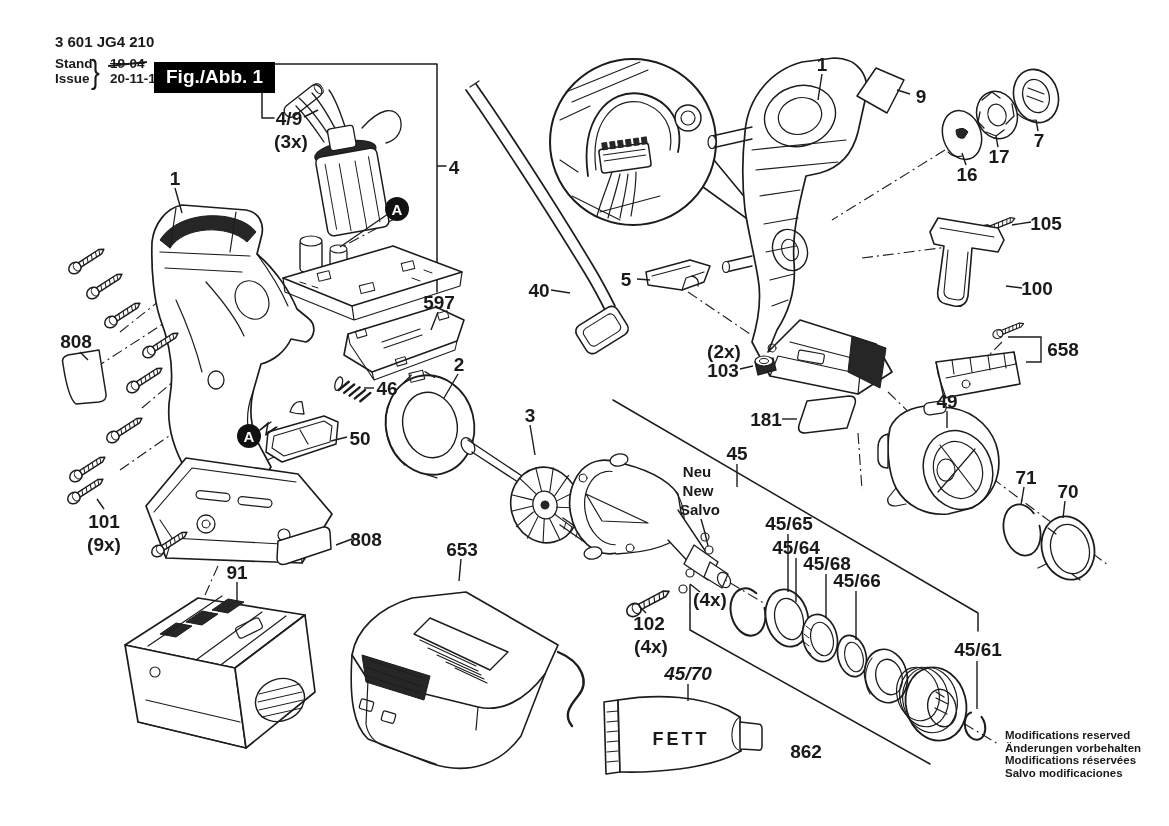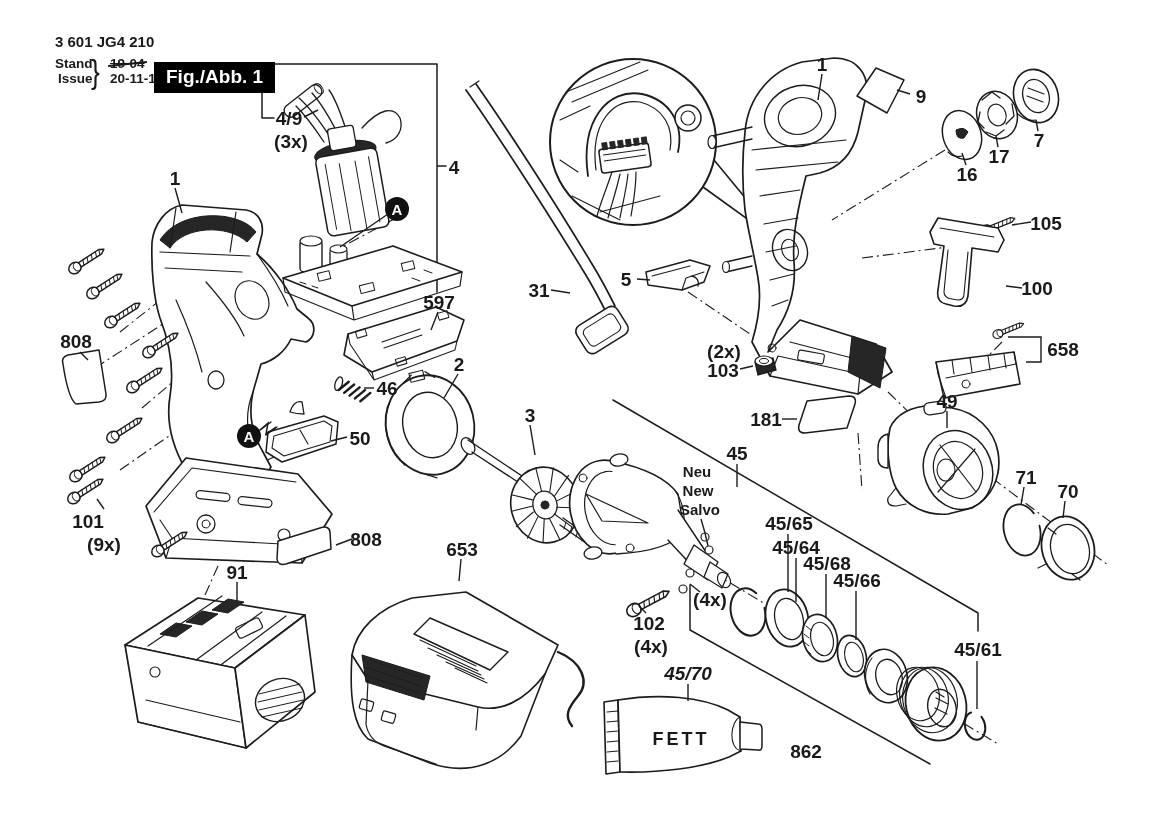--- a/index.html
+++ b/index.html
@@ -11,21 +11,21 @@
   .dk{stroke:#1c1c1c;fill:#262626;}
   .dd{stroke:#1c1c1c;fill:none;stroke-width:1.1;stroke-dasharray:11 4 2 4;}
   .ldr{stroke:#1c1c1c;fill:none;stroke-width:1.4;}
   .callout{position:absolute;transform:translate(-50%,-50%);font-weight:bold;font-size:19px;
            line-height:1;white-space:nowrap;}
   .callout.small{font-size:15px;}
   .callout.badge{width:24px;height:24px;background:#111;color:#fff;border-radius:50%;
                  display:flex;align-items:center;justify-content:center;font-size:15px;}
   .callout.fett{font-size:18px;letter-spacing:3px;}
   .hdr{position:absolute;left:55px;top:33px;font-size:15px;font-weight:bold;}
-  .hdr-row{position:absolute;left:55px;top:56px;font-size:13.5px;font-weight:bold;line-height:15px;text-align:right;}
+  .hdr-row{position:absolute;left:55px;top:56px;font-size:13.5px;font-weight:bold;line-height:15px;}
   .brace{position:absolute;left:90px;top:53px;font-size:33px;font-weight:normal;
          transform:scaleX(.8);}
   .dates{position:absolute;left:110px;top:56px;font-size:13.5px;font-weight:bold;line-height:15px;}
   .strike{text-decoration:line-through;position:relative;display:inline-block;}
   .strike:after{content:"";position:absolute;left:-2px;right:-2px;top:45%;border-top:2px solid #1a1a1a;
                 transform:rotate(-6deg);}
   .figbox{position:absolute;left:154px;top:62px;background:#000;color:#fff;font-weight:bold;
           font-size:19px;padding:4px 12px 5px 12px;}
   .note{position:absolute;font-weight:bold;}
   .note div{white-space:nowrap;}
@@ -459,40 +459,46 @@
     <div>Issue</div>
   </div>
   <div class="brace">}</div>
   <div class="dates">
     <div class="strike">19-04</div>
     <div>20-11-11</div>
   </div>
   <div class="figbox">Fig./Abb. 1</div>
 
 
+  <div id="footer-note" class="note">
+    <div>Modifications reserved</div>
+    <div>Änderungen vorbehalten</div>
+    <div>Modifications réservées</div>
+    <div>Salvo modificaciones</div>
+  </div>
 
   <div id="callouts">
       <div class="callout " style="left: 175px; top: 178px;">1</div>
       <div class="callout " style="left: 76px; top: 341px;">808</div>
-      <div class="callout " style="left: 88px; top: 521px;">101</div>
+      <div class="callout " style="left: 104px; top: 521px;">101</div>
       <div class="callout " style="left: 104px; top: 544px;">(9x)</div>
       <div class="callout " style="left: 237px; top: 572px;">91</div>
       <div class="callout badge" style="left: 249px; top: 436px;">A</div>
       <div class="callout " style="left: 360px; top: 438px;">50</div>
       <div class="callout " style="left: 366px; top: 539px;">808</div>
       <div class="callout " style="left: 289px; top: 118px;">4/9</div>
       <div class="callout " style="left: 291px; top: 141px;">(3x)</div>
       <div class="callout " style="left: 454px; top: 167px;">4</div>
       <div class="callout badge" style="left: 397px; top: 209px;">A</div>
       <div class="callout " style="left: 439px; top: 302px;">597</div>
       <div class="callout " style="left: 387px; top: 388px;">46</div>
       <div class="callout " style="left: 459px; top: 364px;">2</div>
       <div class="callout " style="left: 530px; top: 415px;">3</div>
       <div class="callout " style="left: 462px; top: 549px;">653</div>
-      <div class="callout " style="left: 539px; top: 290px;">31</div>
+      <div class="callout " style="left: 539px; top: 290px;">40</div>
       <div class="callout " style="left: 626px; top: 279px;">5</div>
       <div class="callout " style="left: 724px; top: 351px;">(2x)</div>
       <div class="callout " style="left: 723px; top: 370px;">103</div>
       <div class="callout " style="left: 766px; top: 419px;">181</div>
       <div class="callout " style="left: 822px; top: 64px;">1</div>
       <div class="callout " style="left: 921px; top: 96px;">9</div>
       <div class="callout " style="left: 967px; top: 174px;">16</div>
       <div class="callout " style="left: 999px; top: 156px;">17</div>
       <div class="callout " style="left: 1039px; top: 140px;">7</div>
       <div class="callout " style="left: 1046px; top: 223px;">105</div>

